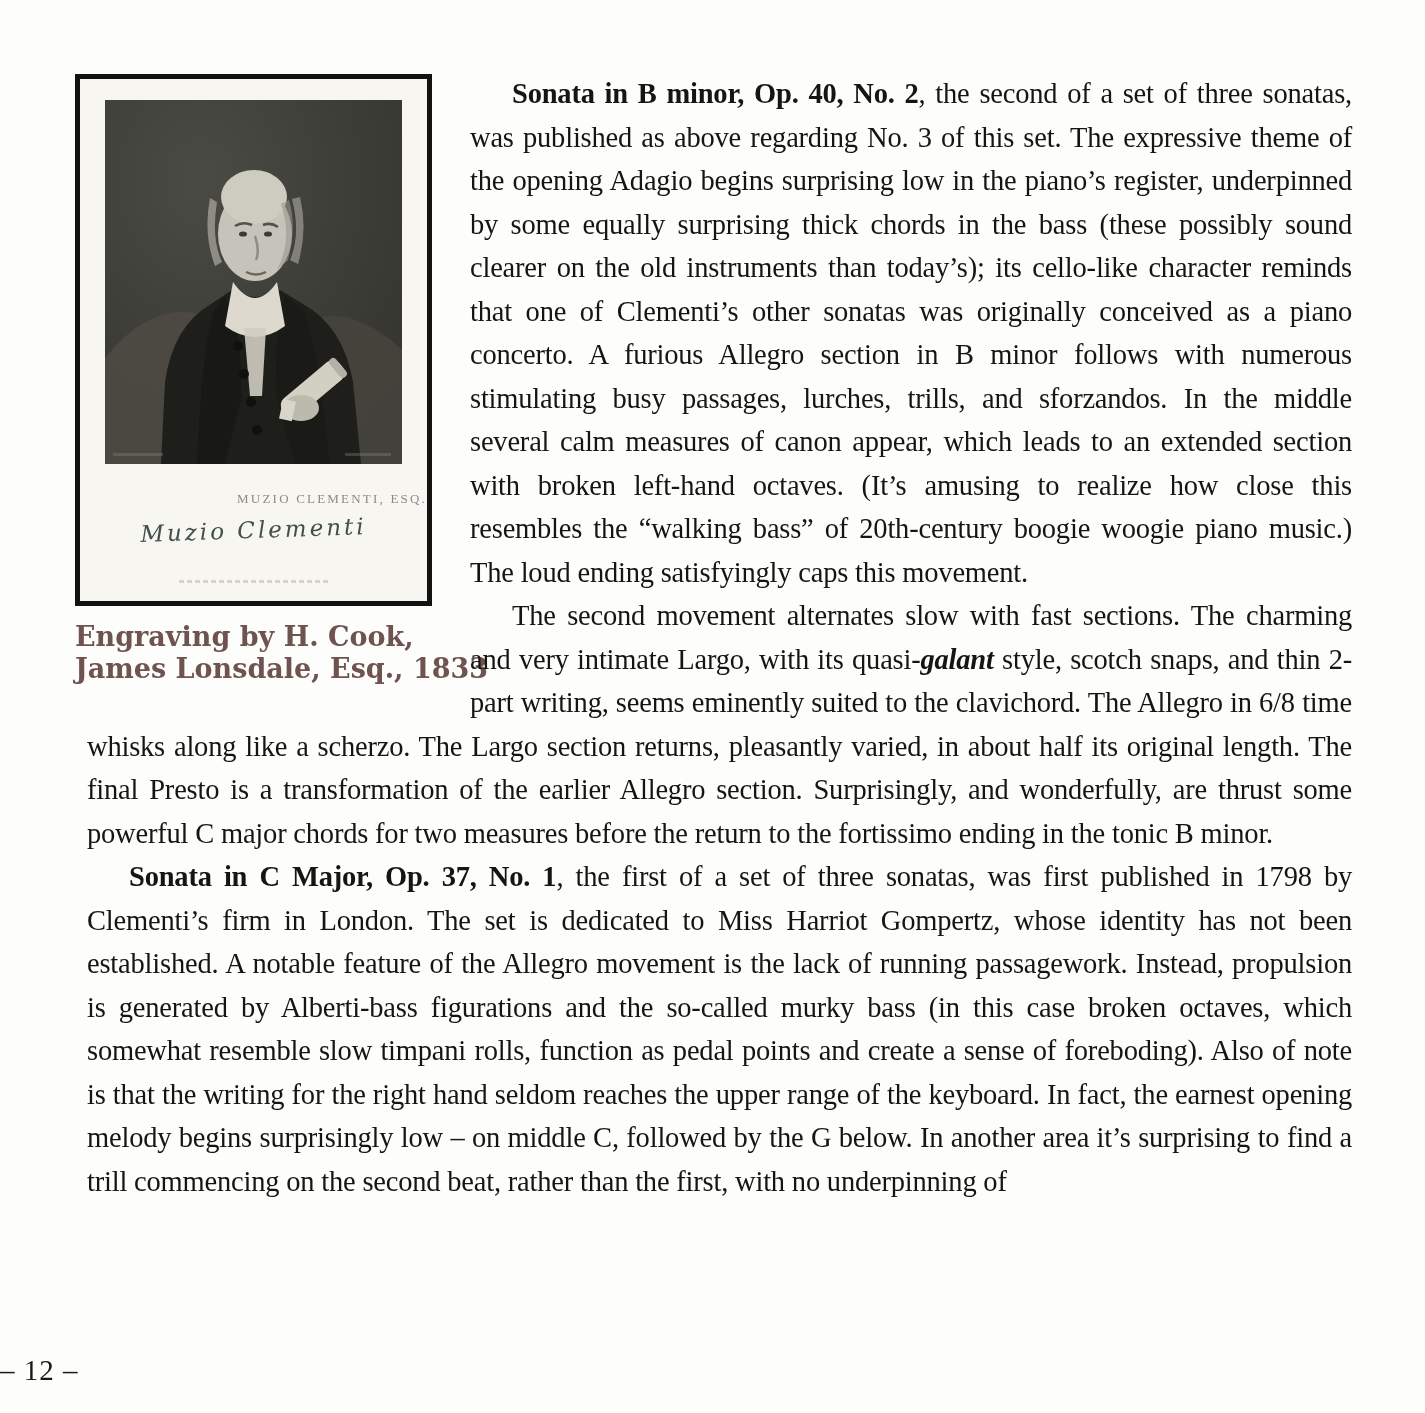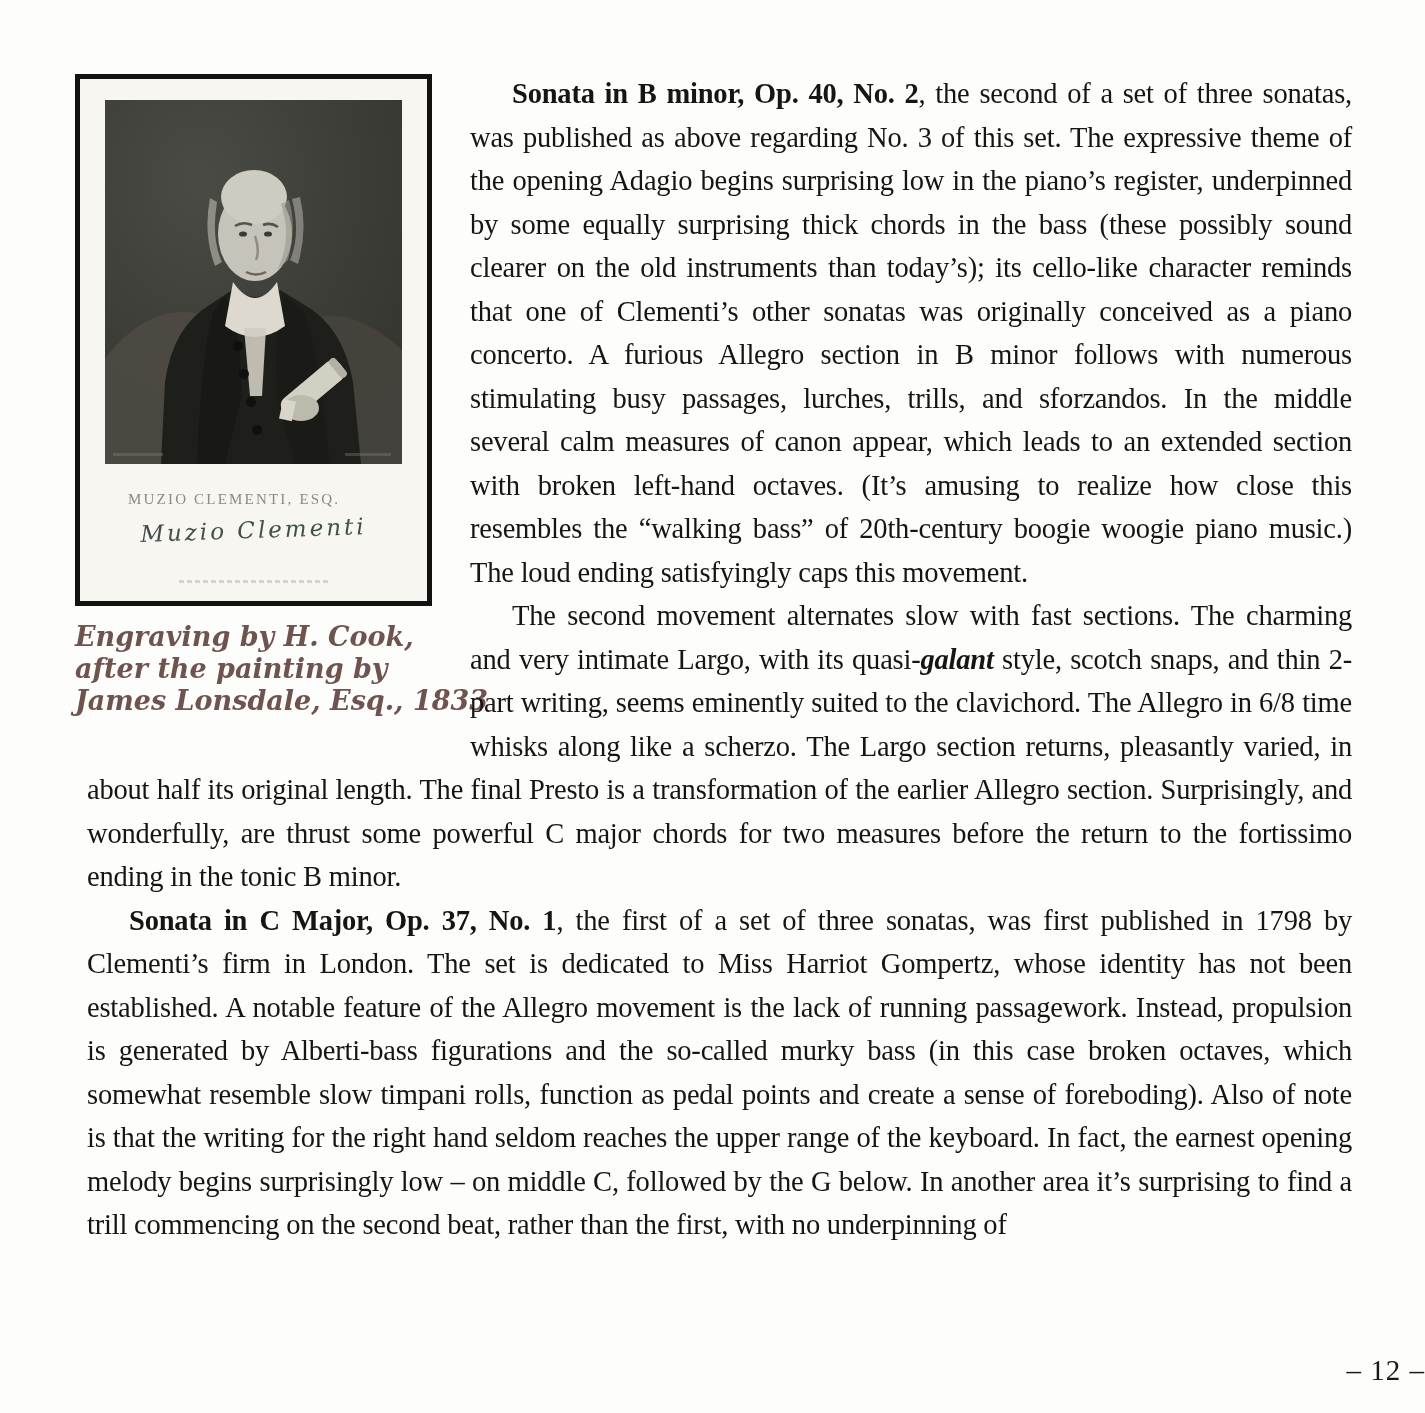--- a/index.html
+++ b/index.html
@@ -28,65 +28,64 @@
     border:5px solid #121210;
     background:#f7f6f1;
   }
   .plate{
     position:absolute;left:25px;top:21px;
     width:297px;height:364px;
     display:block;
   }
   .plate-caption{
     position:absolute;left:0;top:412px;width:100%;
-    text-align:left;
-    font-size:15px;letter-spacing:2.2px;
+    text-align:right;
+    font-size:13px;letter-spacing:2.2px;
     color:#8b8a88;
     font-family:"Liberation Serif", serif;
-    padding-left:48px;
   }
   .signature{
     position:absolute;left:0;top:438px;width:100%;
     text-align:center;
     font-style:italic;
     font-family:"DejaVu Serif", serif;
     font-size:23px;letter-spacing:3px;
     color:#41504b;
     transform:rotate(-2deg);
   }
   .imprint-line{
     position:absolute;left:50%;top:501px;
     width:150px;height:3px;margin-left:-75px;
     background:repeating-linear-gradient(90deg,#b9b6ae 0 5px,transparent 5px 8px);
     opacity:.55;
   }
   figcaption{
     margin-top:15px;
     font-family:"DejaVu Serif", serif;
-    font-weight:bold;font-style:italic;
+    font-weight:bold;
     font-size:27px;line-height:32px;
     color:#6f534e;
   }
   figcaption div{white-space:nowrap;}
   
   .bodytext p{
     margin:0;
     font-size:28.5px;
     line-height:43.5px;
     text-align:justify;
     text-indent:42px;
     letter-spacing:-0.2px;
     padding-left:12px;
   }
   .bodytext b{font-weight:bold;}
   .bodytext i{font-style:italic;font-weight:bold;}
   
   .page-number{
     position:absolute;left:0;bottom:26px;width:100%;
-    text-align:right;
+    text-align:left;
     font-size:29px;
     color:#1b1917;
     letter-spacing:1px;
   }
 </style>
 </head>
 <body>
 
 <div class="page">
 
@@ -139,21 +138,20 @@
 
         <rect x="8" y="353" width="50" height="3" fill="#8a887f" opacity="0.35"></rect>
         <rect x="240" y="353" width="46" height="3" fill="#8a887f" opacity="0.35"></rect>
       </svg>
       <div class="plate-caption">MUZIO CLEMENTI, ESQ.</div>
       <div class="signature">Muzio Clementi</div>
       <div class="imprint-line"></div>
     </div>
     <figcaption>
       <div>Engraving by H. Cook,</div>
-      <div>after the painting by</div>
       <div>James Lonsdale, Esq., 1833</div>
     </figcaption>
   </figure>
 
   <div class="bodytext">
     <p><b>Sonata in B minor, Op. 40, No. 2</b><span>, the second of a set of three sonatas, was published as above regarding No. 3 of this set.  The expressive theme of the opening Adagio begins surprising low in the piano’s register, underpinned by some equally surprising thick chords in the bass (these possibly sound clearer on the old instruments than today’s); its cello-like character reminds that one of Clementi’s other sonatas was originally conceived as a piano concerto.  A furious Allegro section in B minor follows with numerous stimulating busy passages, lurches, trills, and sforzandos.  In the middle several calm measures of canon appear, which leads to an extended section with broken left-hand octaves. (It’s amusing to realize how close this resembles the “walking bass” of 20th-century boogie woogie piano music.)  The loud ending satisfyingly caps this movement.</span></p>
     <p><span>The second movement alternates slow with fast sections.  The charming and very intimate Largo, with its quasi-</span><i>galant</i><span> style, scotch snaps, and thin 2-part writing, seems eminently suited to the clavichord.  The Allegro in 6/8 time whisks along like a scherzo.  The Largo section returns, pleasantly varied, in about half its original length.  The final Presto is a transformation of the earlier Allegro section.  Surprisingly, and wonderfully, are thrust some powerful C major chords for two measures before the return to the fortissimo ending in the tonic B minor.</span></p>
     <p><b>Sonata in C Major, Op. 37, No. 1</b><span>, the first of a set of three sonatas, was first published in 1798 by Clementi’s firm in London.  The set is dedicated to Miss Harriot Gompertz, whose identity has not been established.  A notable feature of the Allegro movement is the lack of running passagework.  Instead, propulsion is generated by Alberti-bass figurations and the so-called murky bass (in this case broken octaves, which somewhat resemble slow timpani rolls, function as pedal points and create a sense of foreboding).  Also of note is that the writing for the right hand seldom reaches the upper range of the keyboard.  In fact, the earnest opening melody begins surprisingly low – on middle C, followed by the G below.  In another area it’s surprising to find a trill commencing on the second beat, rather than the first, with no underpinning of</span></p>
   </div>
 

